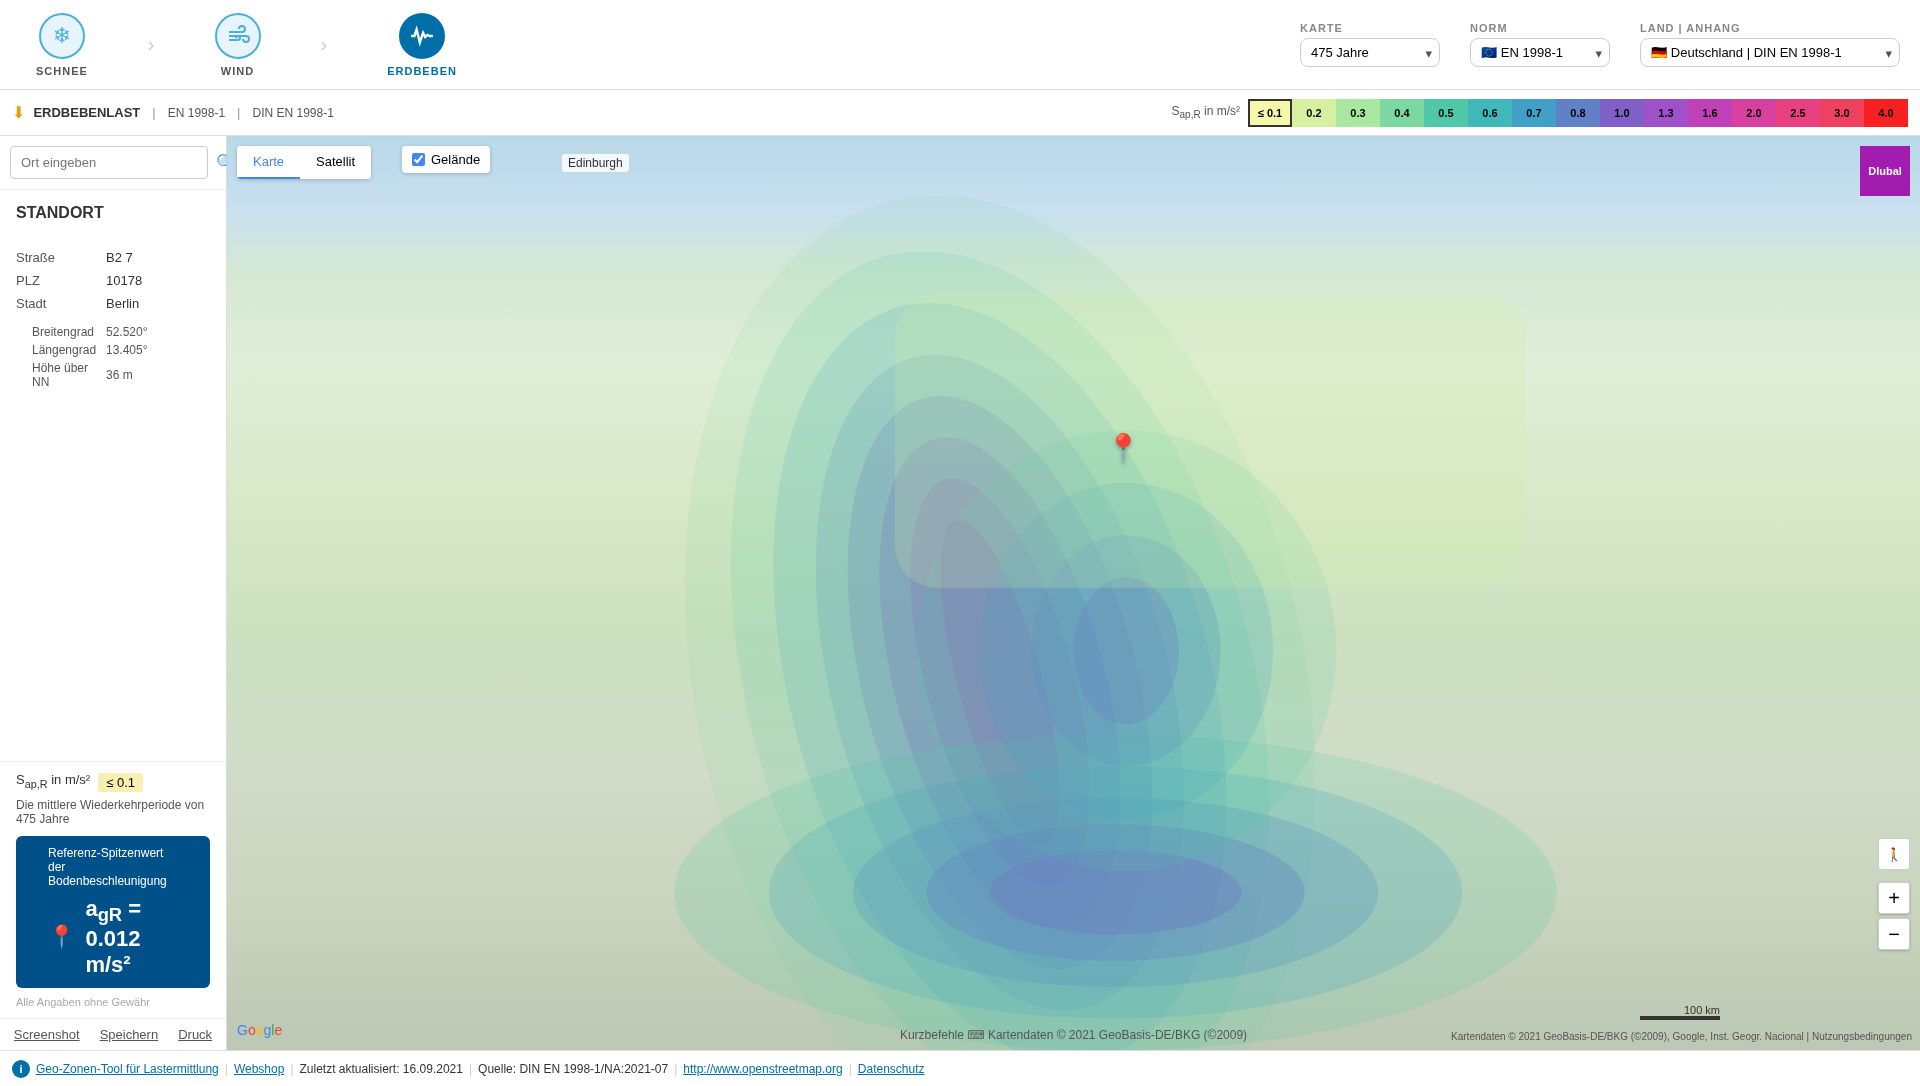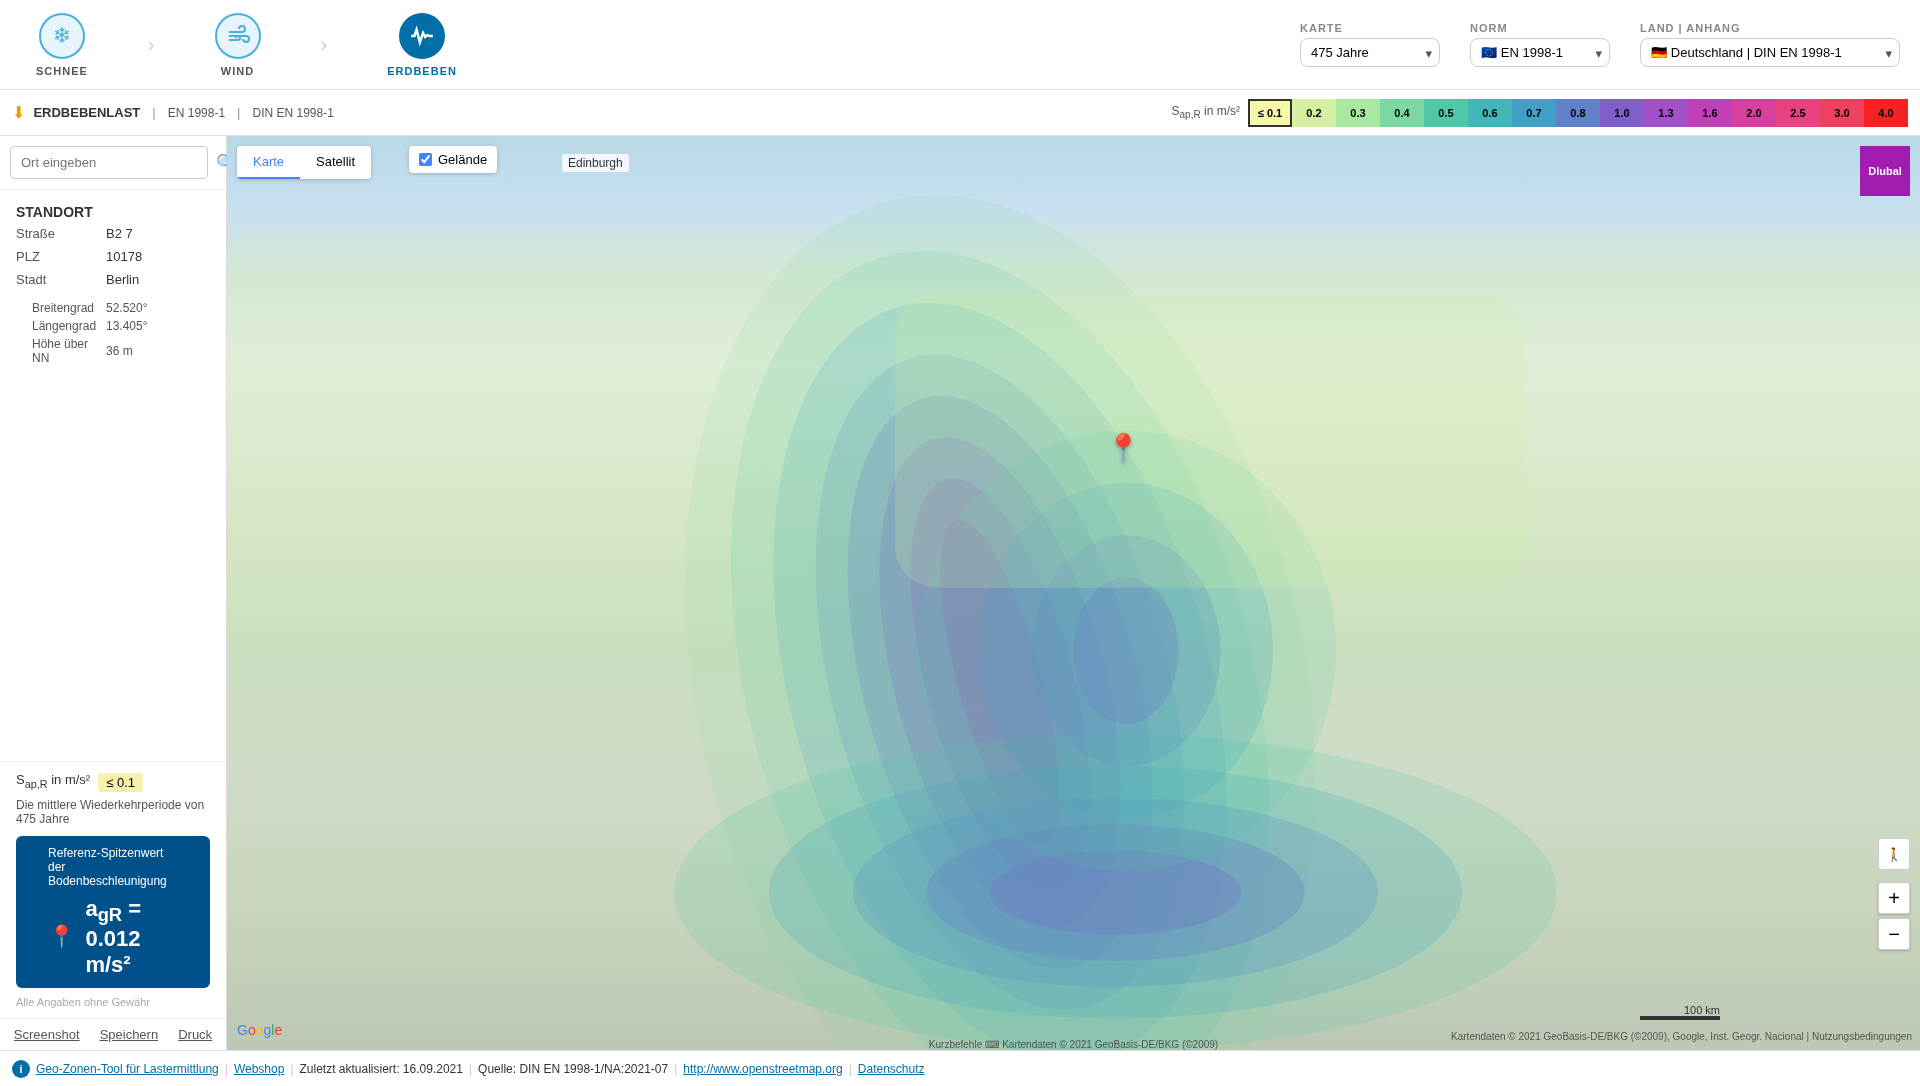--- a/index.html
+++ b/index.html
@@ -136,21 +136,21 @@
     .search-btn {
       background: none;
       border: none;
       cursor: pointer;
       color: #555;
       font-size: 16px;
     }
 
     
     .standort-section { padding: 14px 16px; }
-    .standort-title { font-weight: bold; font-size: 14px; color: #333; margin-bottom: 2px; }
+    .standort-title { font-weight: bold; font-size: 16px; color: #333; margin-bottom: 24px; }
     .standort-table { width: 100%; border-collapse: collapse; }
     .standort-table tr td { padding: 4px 0; font-size: 13px; }
     .standort-table tr td:first-child { color: #555; width: 90px; margin-left: 41px; }
     .standort-table tr td:last-child { color: #333; }
     .standort-table .sub-row td { padding: 2px 0; font-size: 12px; color: #555; }
     .standort-table .sub-row td:last-child { color: #555; }
     .indent-cell { padding-left: 16px !important; }
 
     
     .sidebar-bottom {
@@ -576,21 +576,21 @@
       <ellipse cx="870" cy="490" rx="200" ry="210" fill="#50c8a8" opacity="0.15"></ellipse>
 
       <rect x="650" y="150" width="600" height="280" fill="#d4f0a0" opacity="0.2" rx="40"></rect>
     </svg>
 
     <div class="map-top-bar">
       <button class="map-tab active">Karte</button>
       <button class="map-tab">Satellit</button>
     </div>
 
-    <div class="map-terrain" style="left:182px;">
+    <div class="map-terrain" style="left:175px;">
       <input type="checkbox" class="terrain-check" checked="" style="">
       <span>Gelände</span>
     </div>
 
     <div style="position:absolute;top:18px;left:335px;font-size:12px;color:#333;background:rgba(255,255,255,0.8);padding:2px 6px;border-radius:3px;z-index:10;">Edinburgh</div>
 
     <div class="map-marker">📍</div>
 
     <div class="diubal-badge">Dlubal</div>
 
@@ -606,21 +606,21 @@
     </div>
 
     <div class="google-logo">
       <span>G</span><span>o</span><span>o</span><span>g</span><span>l</span><span>e</span>
     </div>
 
     <div class="map-attribution" style="font-size:10px;color:#555;bottom:8px;right:8px;position:absolute;">
       Kartendaten © 2021 GeoBasis-DE/BKG (©2009), Google, Inst. Geogr. Nacional | Nutzungsbedingungen
     </div>
 
-    <div style="position:absolute;bottom:0;left:50%;transform:translateX(-50%);font-size:10px;color:#555;z-index:10;">
+    <div style="position:absolute;bottom:8px;left:50%;transform:translateX(-50%);font-size:12px;color:#555;z-index:10;">
       Kurzbefehle ⌨ Kartendaten © 2021 GeoBasis-DE/BKG (©2009)
     </div>
   </div>
 </div>
 
 <div class="bottom-bar">
   <div class="info-icon">i</div>
   <a>Geo-Zonen-Tool für Lastermittlung</a>
   <span class="sep">|</span>
   <a>Webshop</a>

